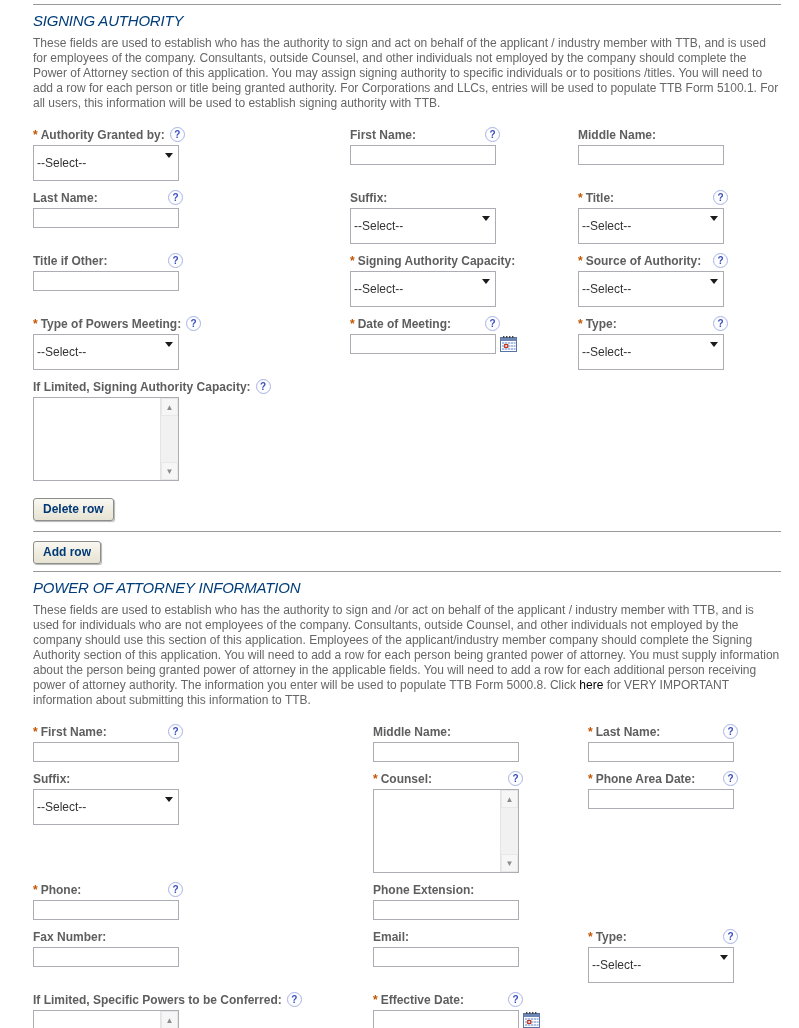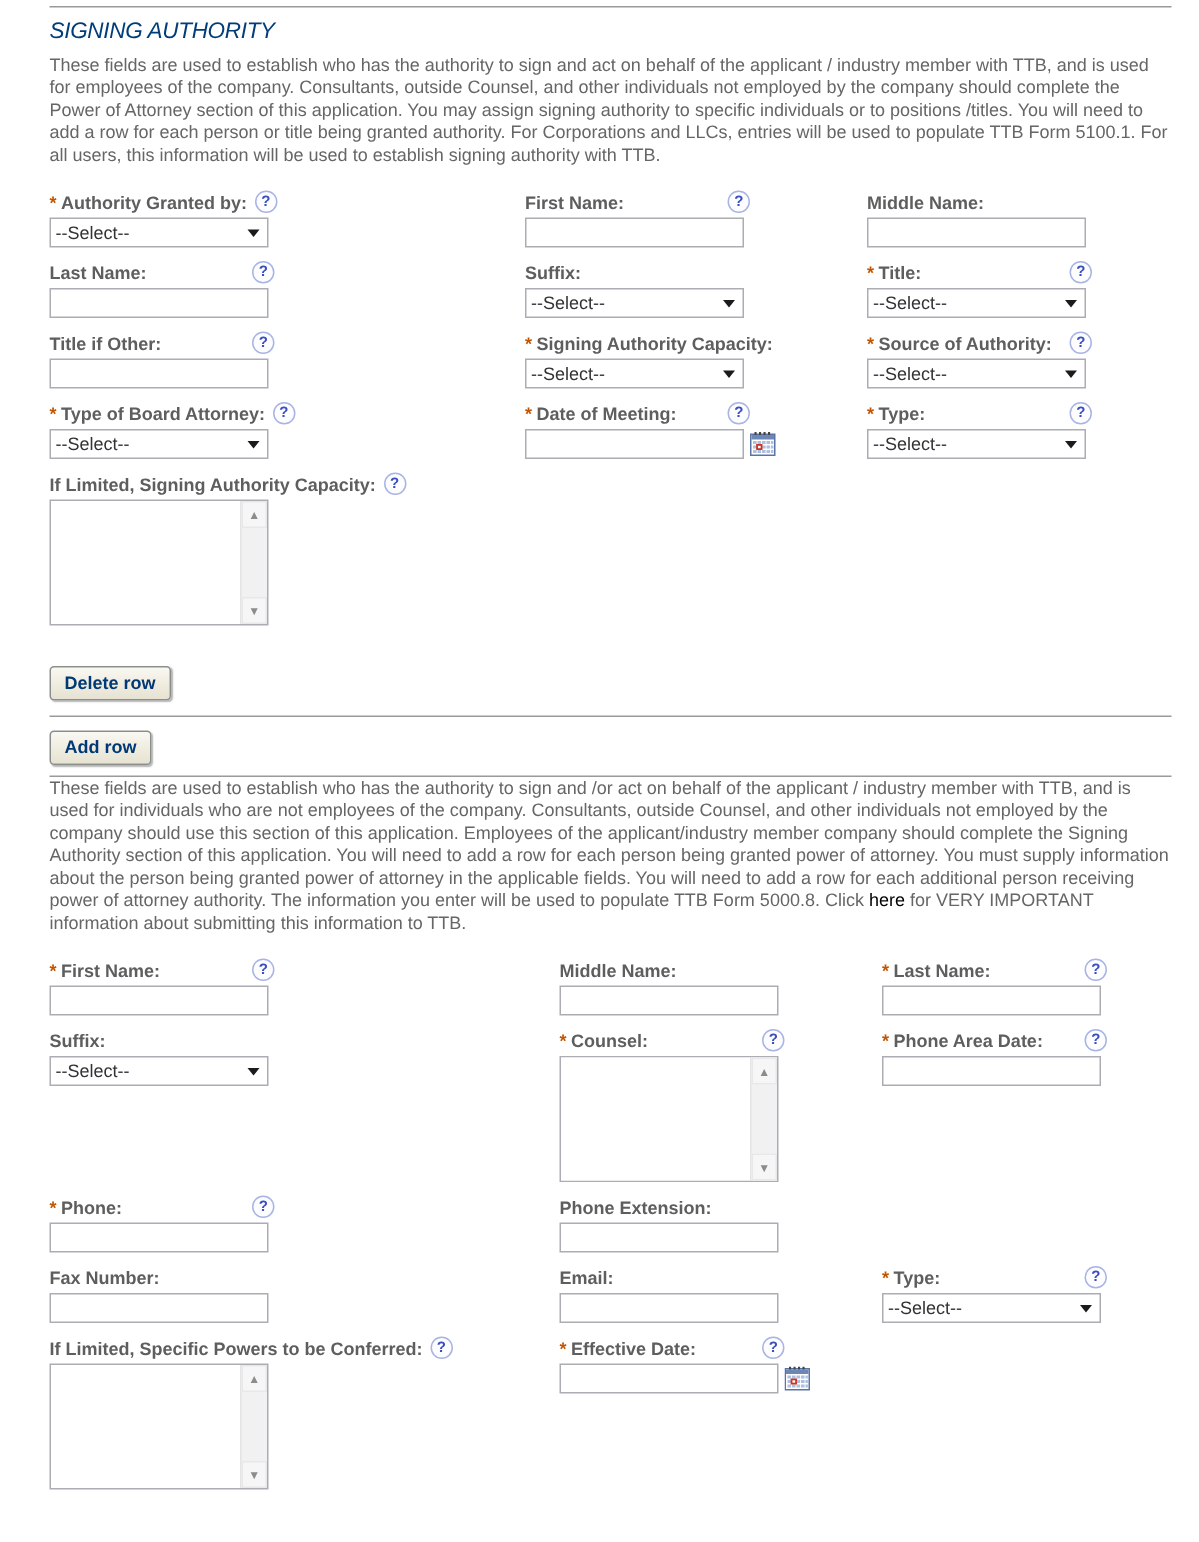--- a/index.html
+++ b/index.html
@@ -43,21 +43,21 @@
     color:#3a50c0; font-size:10px; font-weight:bold; line-height:13px;
     display:inline-flex; align-items:center; justify-content:center;
     margin-left:5px; cursor:pointer;
   }
 
   .tbox {
     width:146px; height:20px; box-sizing:border-box;
     border:1px solid #abadb3; background:#fff;
     font-family:inherit; font-size:12px; color:#333; padding:1px 3px;
   }
-  .selwrap { position:relative; width:146px; height:20px; }
+  .selwrap { position:relative; width:146px; height:36px; }
   select.sel {
     width:100%; height:100%; box-sizing:border-box;
     border:1px solid #abadb3; border-radius:0; background:#fff;
     appearance:none; -webkit-appearance:none; -moz-appearance:none;
     font-family:inherit; font-size:12px; color:#333; padding:1px 18px 1px 3px;
   }
   .selarrow {
     position:absolute; right:6px; top:8px; width:0; height:0;
     border-left:4px solid transparent; border-right:4px solid transparent;
     border-top:5px solid #1b1b1b; pointer-events:none;
@@ -87,21 +87,21 @@
     width:19px; height:17px; cursor:pointer; line-height:0;
   }
 
   .btn {
     font-family:inherit; font-size:12px; font-weight:bold; color:#003976;
     background:linear-gradient(#f9f8f2, #efecdf 55%, #e7e3d3);
     border:1px solid #8c8e8c; border-radius:3px;
     padding:3px 9px 4px 9px; cursor:pointer;
     box-shadow:1px 1px 1px rgba(90,90,90,0.45);
   }
-  .btnrow { margin-top:27px; }
+  .btnrow { margin-top:17px; }
   .btnrow2 { margin-top:0; }
 </style>
 </head>
 <body>
 
 <div class="container">
   <hr class="topline">
 
   <section class="sec-0">
     <h2 class="sec-title">SIGNING AUTHORITY</h2>
@@ -181,21 +181,21 @@
               <span class="help">?</span>
             </div>
             <div class="selwrap"><select class="sel"><option>--Select--</option></select><span class="selarrow"></span></div>
           </div>
         </div>
         <div class="frow">
           <div class="fcell">
             <div class="label-row">
               <span class="lblgrp">
                 <span class="req">*</span>
-                <span class="lbl">Type of Board Attorney:</span>
+                <span class="lbl">Type of Powers Meeting:</span>
               </span>
               <span class="help">?</span>
             </div>
             <div class="selwrap"><select class="sel"><option>--Select--</option></select><span class="selarrow"></span></div>
           </div>
           <div class="fcell">
             <div class="label-row">
               <span class="lblgrp">
                 <span class="req">*</span>
                 <span class="lbl">Date of Meeting:</span>
@@ -269,20 +269,21 @@
     </div>
     <hr class="btndiv">
     <div class="btnrow2">
       <button class="btn">Add row</button>
     </div>
   </section>
 
   <hr class="secdiv">
 
   <section class="sec-1">
+    <h2 class="sec-title">POWER OF ATTORNEY INFORMATION</h2>
     <p class="desc"><span>These fields are used to establish who has the authority to sign and /or act on behalf of the applicant / industry member with TTB, and is used for individuals who are not employees of the company. Consultants, outside Counsel, and other individuals not employed by the company should use this section of this application. Employees of the applicant/industry member company should complete the Signing Authority section of this application. You will need to add a row for each person being granted power of attorney. You must supply information about the person being granted power of attorney in the applicable fields. You will need to add a row for each additional person receiving power of attorney authority. The information you enter will be used to populate TTB Form 5000.8. Click </span><a class="inlink">here</a><span> for VERY IMPORTANT information about submitting this information to TTB.</span></p>
     <div class="rows-host">
         <div class="frow">
           <div class="fcell"><div class="label-row">
               <span class="lblgrp">
                 <span class="req">*</span>
                 <span class="lbl">First Name:</span>
               </span>
               <span class="help">?</span>
             </div><input class="tbox" type="text" style=""></div>

